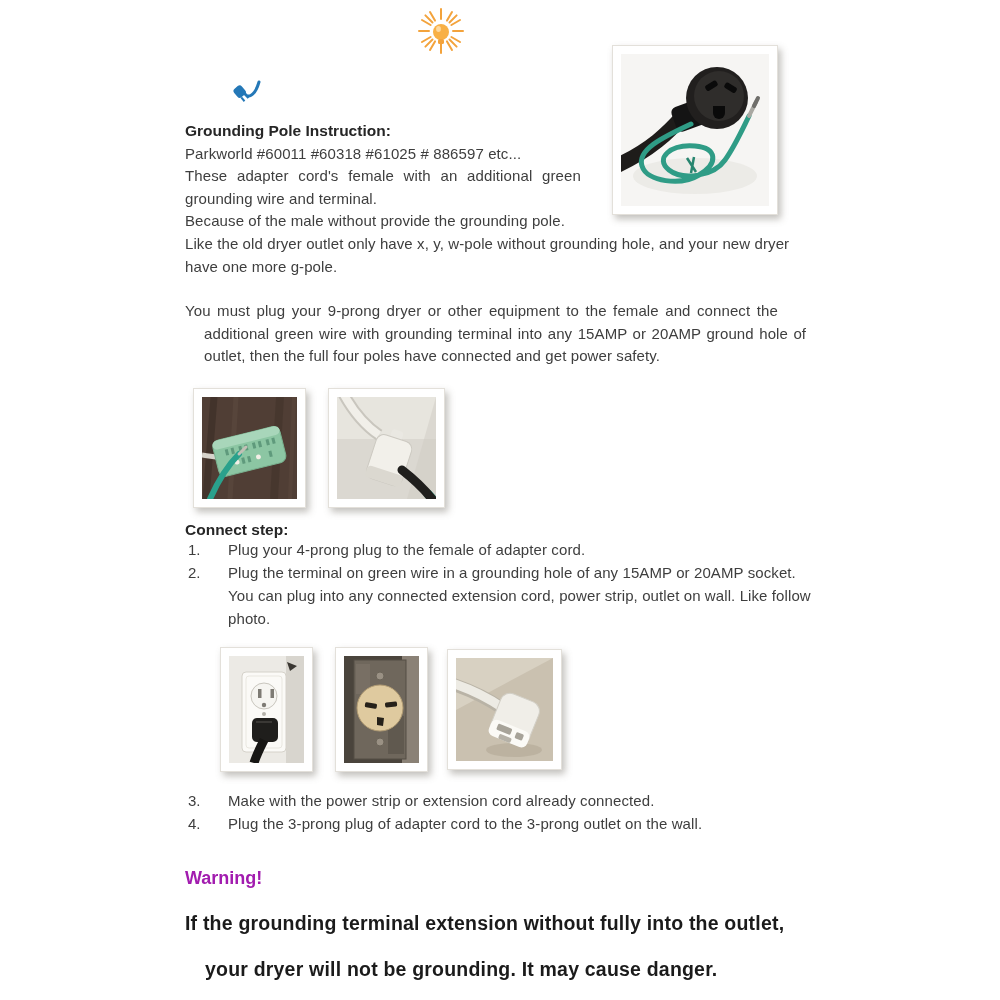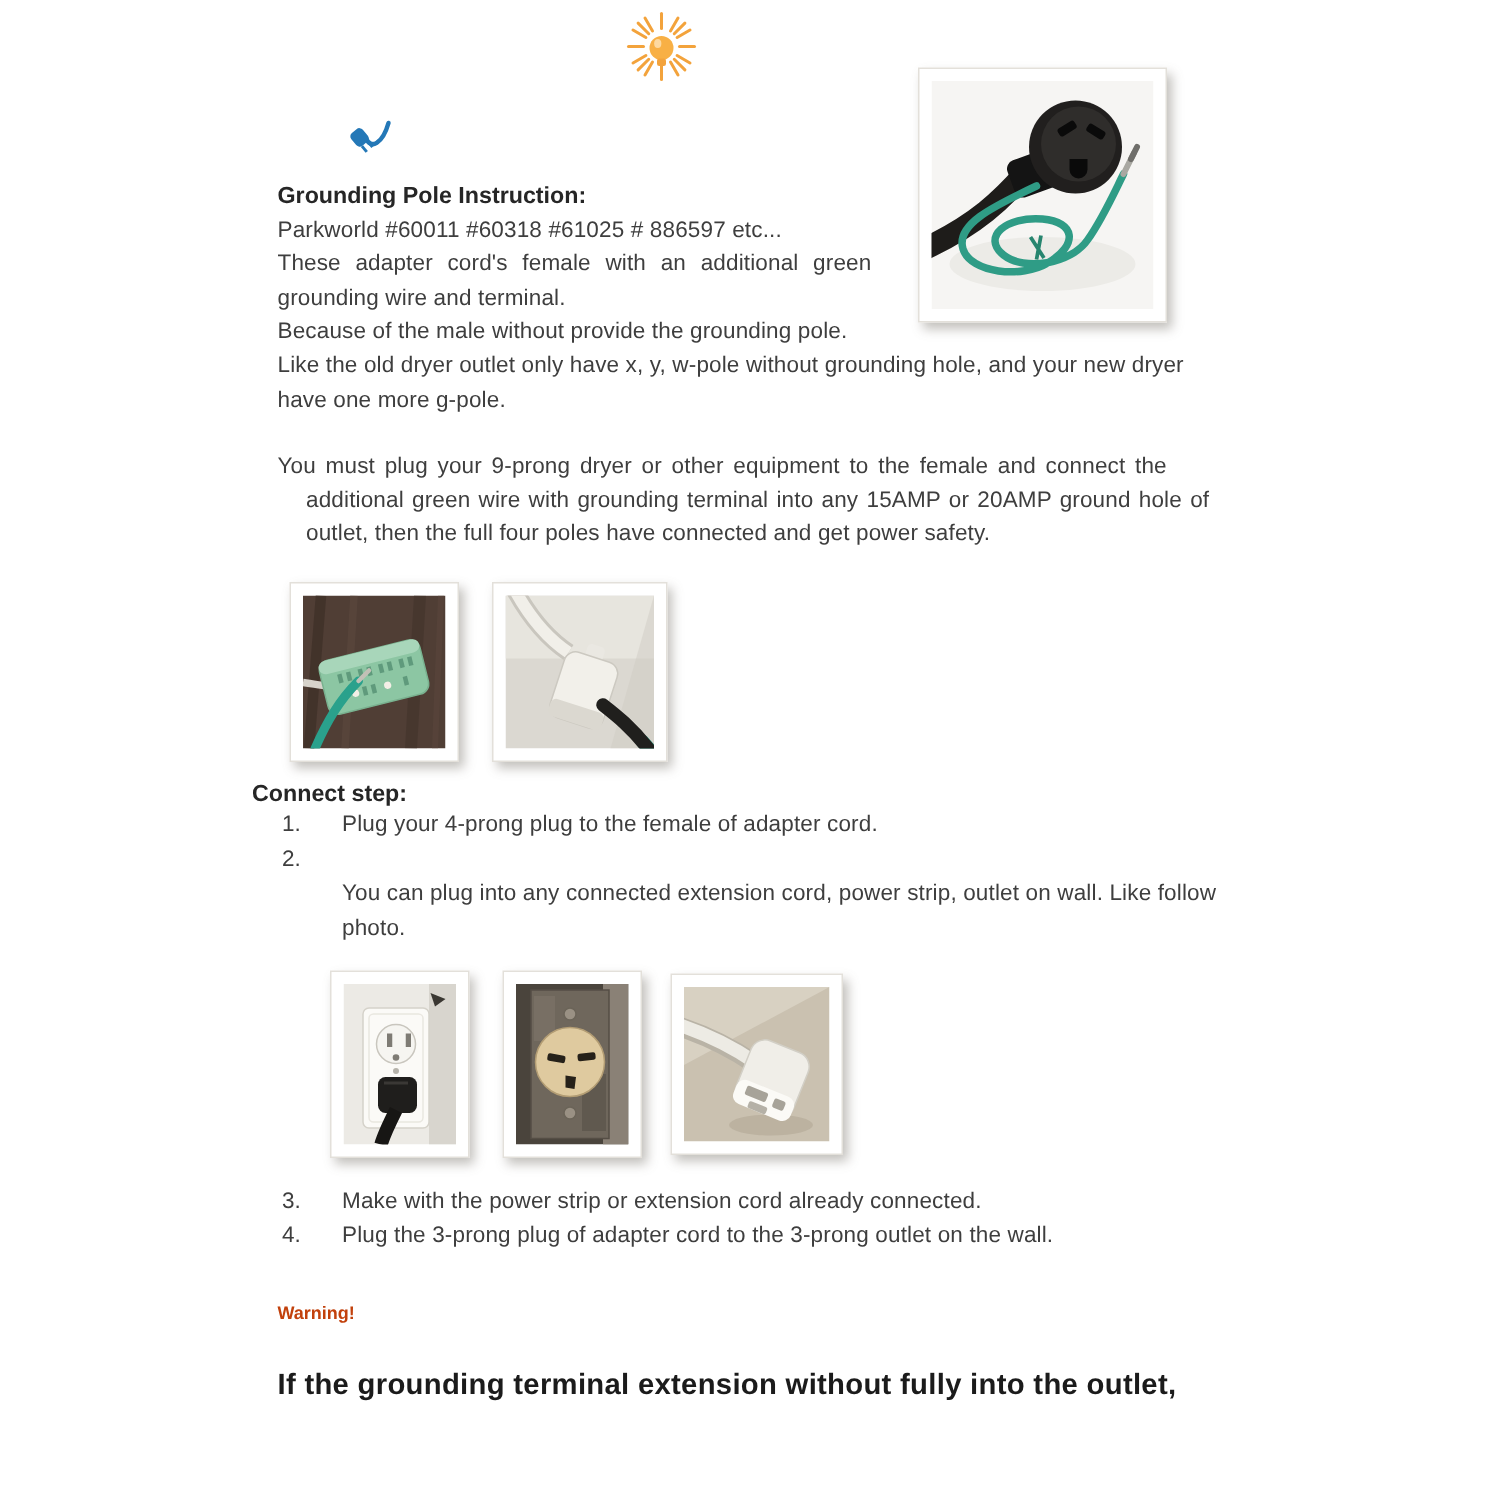--- a/index.html
+++ b/index.html
@@ -14,21 +14,21 @@
   .j2{word-spacing:2.2px;}
   .j3{word-spacing:1.2px;}
   .ind{margin-left:19px;}
   .stepnum{position:absolute;left:188px;width:22px;font-size:15px;color:#3e3e3e;}
   .steptxt{position:absolute;left:228px;font-size:15px;letter-spacing:.1px;white-space:nowrap;color:#3e3e3e;}
   .pframe{
     position:absolute;background:#ffffff;padding:8px;border:1px solid #e3e0da;
     box-shadow:3px 4px 7px rgba(110,105,96,.42);
   }
   .pframe svg{display:block;}
-  .warn-h{font-weight:bold;color:#c2410c;font-size:12px;white-space:nowrap;}
+  .warn-h{font-weight:bold;color:#a21caf;font-size:18px;white-space:nowrap;}
   .warn-big{font-weight:bold;color:#1b1b1b;font-size:19.5px;letter-spacing:.2px;white-space:nowrap;}
 </style>
 </head>
 <body>
 
 <div id="page">
 
   <div class="abs" style="left:225px;top:4px;width:255px;height:102px;">
     <svg width="255" height="102" viewBox="0 0 255 102">
 
@@ -145,26 +145,27 @@
       <g transform="rotate(18 52 62)">
         <rect x="46" y="32" width="12" height="12" rx="3" fill="#eae8e2"></rect>
         <rect x="34" y="40" width="37" height="46" rx="8" fill="#f2f0ea" stroke="#ccc9c1"></rect>
         <rect x="34" y="74" width="37" height="12" rx="4" fill="#dbd8d0"></rect>
       </g>
       <path d="M99,106 l-8,-9" stroke="#2f9c86" stroke-width="9" stroke-linecap="round"></path>
       <path d="M95,102 C84,88 74,80 65,73" stroke="#201f1d" stroke-width="9" fill="none" stroke-linecap="round"></path>
     </svg>
   </div>
 
-  <div class="abs bold-h" style="left:168px;top:519px;">Connect step:</div>
+  <div class="abs bold-h" style="left:185px;top:519px;">Connect step:</div>
 
   <div class="stepnum" style="top:541px;">1.</div>
   <div class="steptxt" style="top:541px;">Plug your 4-prong plug to the female of adapter cord.</div>
 
   <div class="stepnum" style="top:564px;">2.</div>
+  <div class="steptxt" style="top:564px;">Plug the terminal on green wire in a grounding hole of any 15AMP or 20AMP socket.</div>
   <div class="steptxt" style="top:587px;">You can plug into any connected extension cord, power strip, outlet on wall. Like follow</div>
   <div class="steptxt" style="top:610px;">photo.</div>
 
   <div class="pframe" style="left:220px;top:647px;">
     <svg width="75" height="107" viewBox="0 0 75 107">
       <rect width="75" height="107" fill="#eceae5"></rect>
       <rect x="57" width="18" height="107" fill="#d8d5ce"></rect>
       <path d="M58,6 l10,4 -7,5 z" fill="#3a3732"></path>
       <rect x="13" y="16" width="44" height="80" rx="4" fill="#fbfaf7" stroke="#d5d2ca"></rect>
       <rect x="17" y="20" width="36" height="72" rx="3" fill="none" stroke="#e9e7e0"></rect>
@@ -212,14 +213,15 @@
     </svg>
   </div>
 
   <div class="stepnum" style="top:792px;">3.</div>
   <div class="steptxt" style="top:792px;">Make with the power strip or extension cord already connected.</div>
   <div class="stepnum" style="top:815px;">4.</div>
   <div class="steptxt" style="top:815px;">Plug the 3-prong plug of adapter cord to the 3-prong outlet on the wall.</div>
 
   <div class="abs warn-h" style="left:185px;top:868px;">Warning!</div>
   <div class="abs warn-big" style="left:185px;top:912px;">If the grounding terminal extension without fully into the outlet,</div>
+  <div class="abs warn-big" style="left:205px;top:958px;">your dryer will not be grounding. It may cause danger.</div>
 
 </div>
 
 </body></html>

